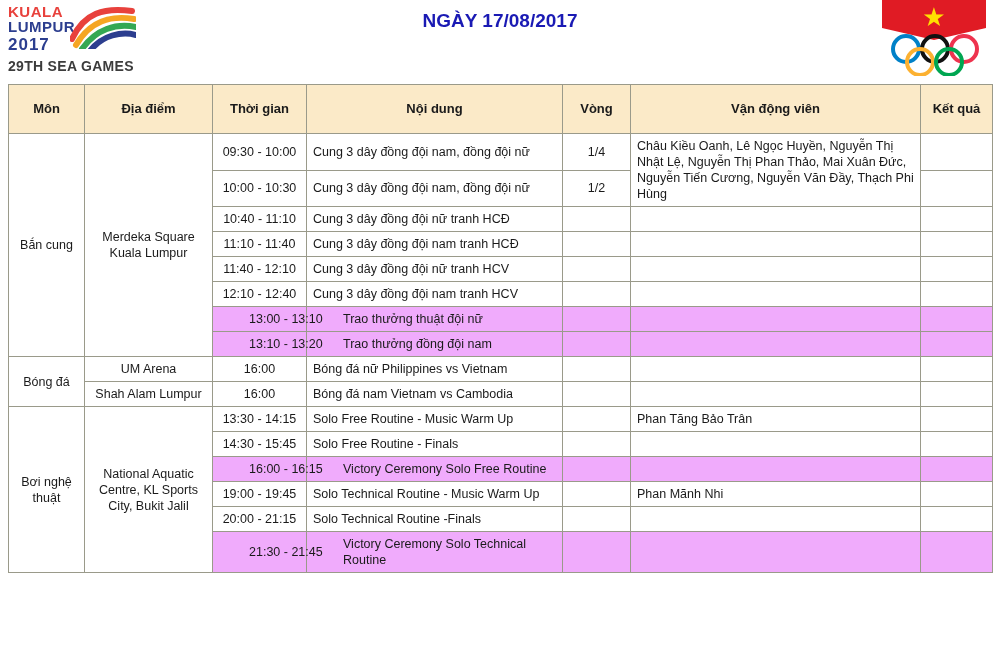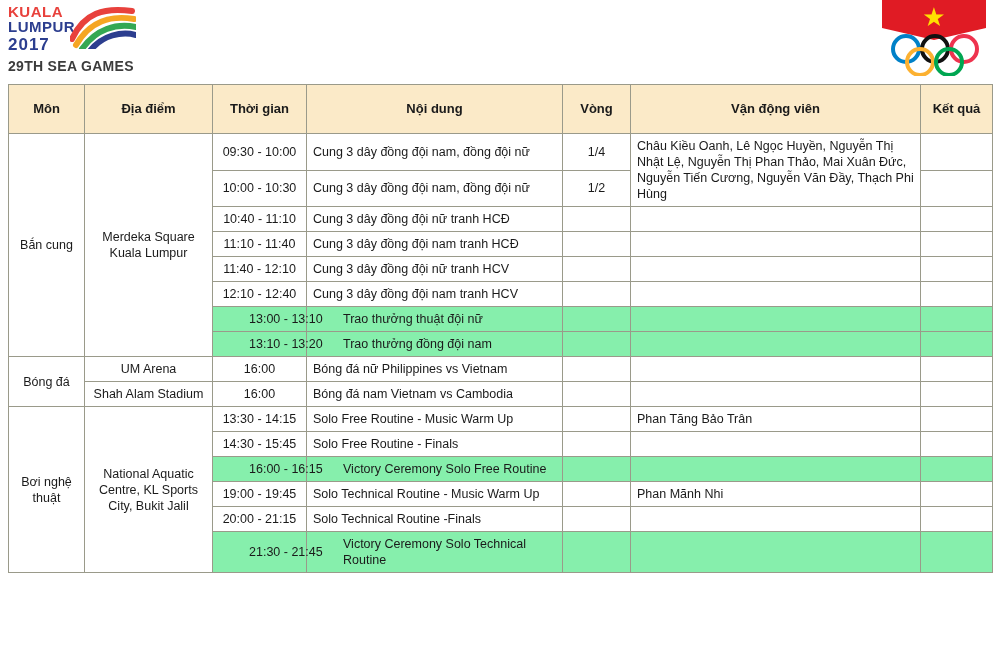--- a/index.html
+++ b/index.html
@@ -147,21 +147,21 @@
     text-align: center;
   }
   td.c-time {
     text-align: center;
     white-space: nowrap;
   }
   td.c-content { text-align: left; }
   td.c-round { text-align: center; }
   td.c-athlete { text-align: left; }
   td.c-result { text-align: center; }
-  tr.hl td { background: #86efac; padding-left: 36px; }
+  tr.hl td { background: #f0abfc; padding-left: 36px; }
   .col1 { width: 76px; }
   .col2 { width: 128px; }
   .col3 { width: 94px; }
   .col4 { width: 256px; }
   .col5 { width: 68px; }
   .col6 { width: 290px; }
   .col7 { width: 72px; }
 </style>
 </head>
 <body>
@@ -179,20 +179,21 @@
       <div class="kl-sea">29TH SEA GAMES</div>
       <svg class="swoosh" viewBox="0 0 66 44">
         <path d="M2 34 C14 8, 34 2, 62 6" stroke="#e8413c" stroke-width="6" fill="none" stroke-linecap="round"></path>
         <path d="M6 40 C20 16, 40 10, 64 14" stroke="#f5a623" stroke-width="6" fill="none" stroke-linecap="round"></path>
         <path d="M12 44 C26 24, 46 18, 66 22" stroke="#34a853" stroke-width="6" fill="none" stroke-linecap="round"></path>
         <path d="M20 46 C32 30, 52 26, 66 30" stroke="#2c3e8f" stroke-width="6" fill="none" stroke-linecap="round"></path>
       </svg>
     </div>
 
     <div class="title-block">
+      <div class="title-line2">NGÀY 17/08/2017</div>
     </div>
 
     <div class="logo-right">
       <div class="flag">
         <span class="star">★</span>
       </div>
       <svg class="rings" viewBox="0 0 94 42">
         <g fill="none" stroke-width="4">
           <circle cx="18" cy="15" r="13" stroke="#0081c8"></circle>
           <circle cx="47" cy="15" r="13" stroke="#111111"></circle>
@@ -289,21 +290,21 @@
       <tr>
         <td class="c-sport" rowspan="2">Bóng đá</td>
         <td class="c-venue">UM Arena</td>
         <td class="c-time">16:00</td>
         <td class="c-content">Bóng đá nữ Philippines vs Vietnam</td>
         <td class="c-round"></td>
         <td class="c-athlete"></td>
         <td class="c-result"></td>
       </tr>
       <tr>
-        <td class="c-venue">Shah Alam Stadium</td>
+        <td class="c-venue">Shah Alam Lumpur</td>
         <td class="c-time">16:00</td>
         <td class="c-content">Bóng đá nam Vietnam vs Cambodia</td>
         <td class="c-round"></td>
         <td class="c-athlete"></td>
         <td class="c-result"></td>
       </tr>
 
       <tr>
         <td class="c-sport" rowspan="6">Bơi nghệ thuật</td>
         <td class="c-venue" rowspan="6">National Aquatic Centre, KL Sports City, Bukit Jalil</td>

